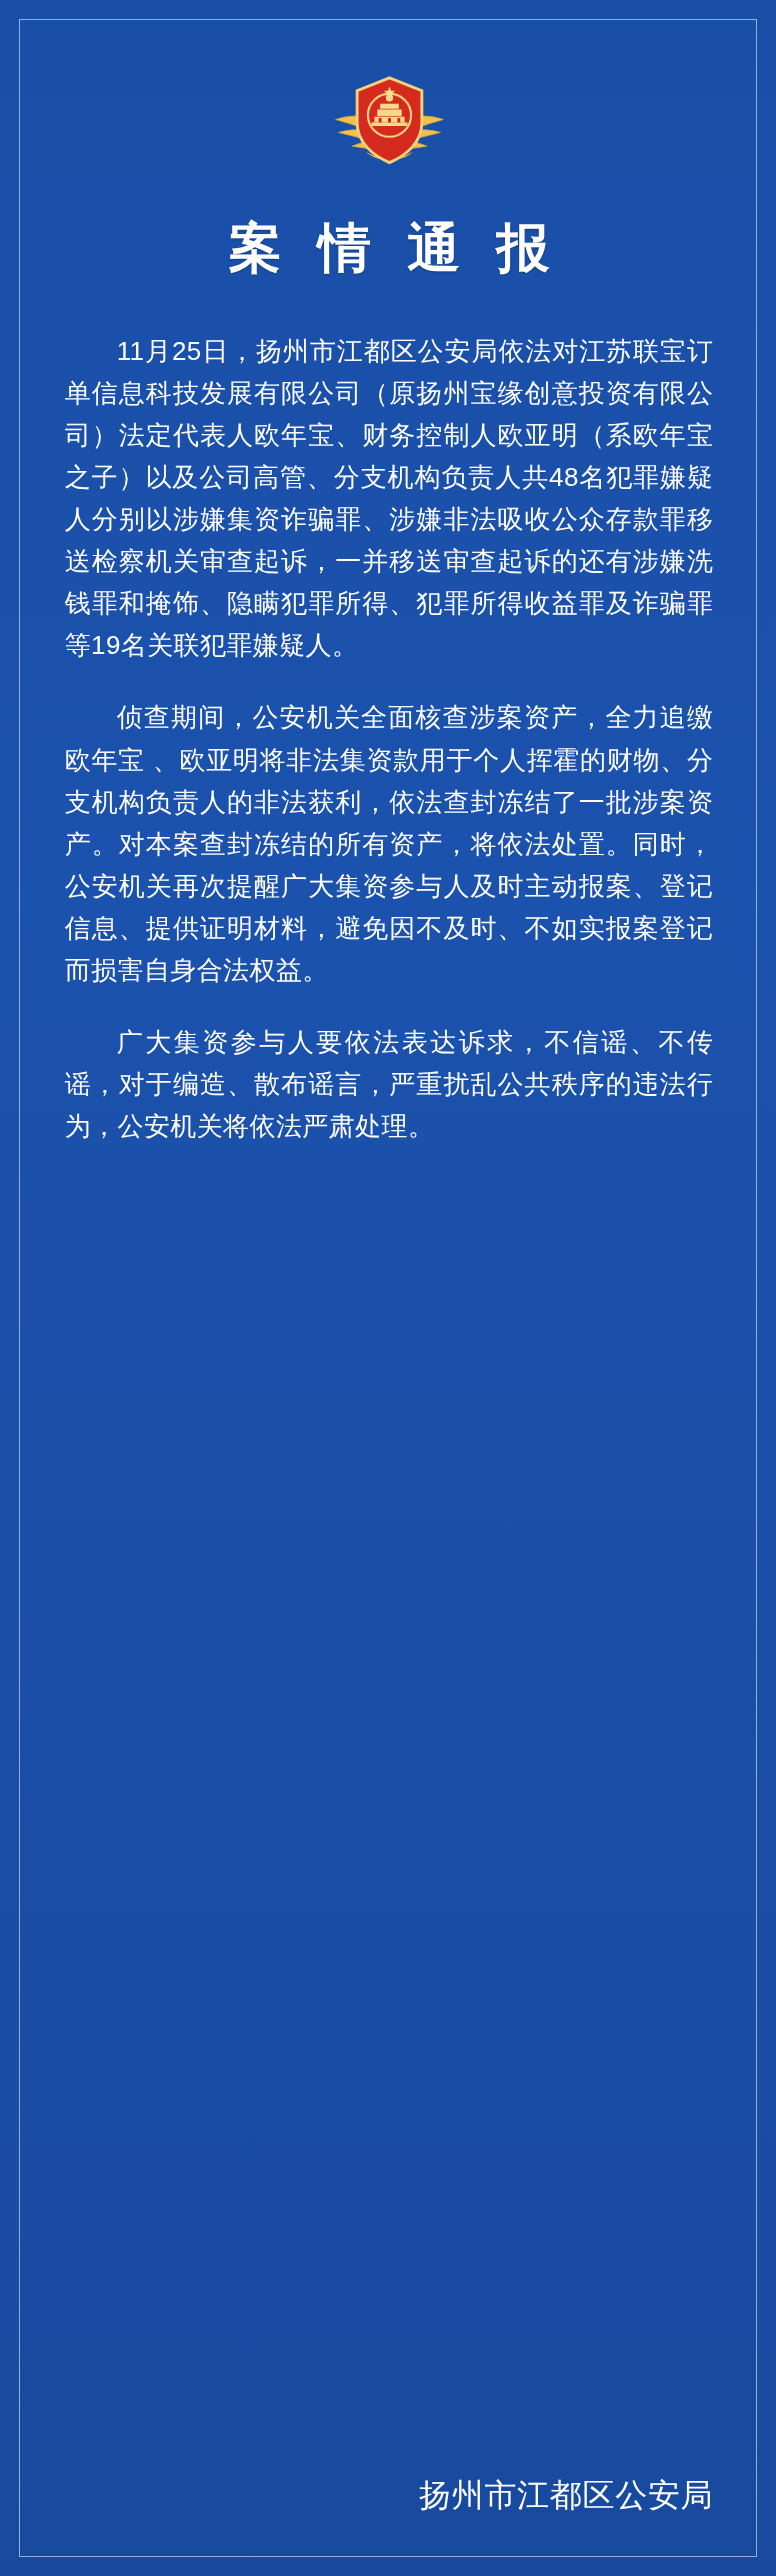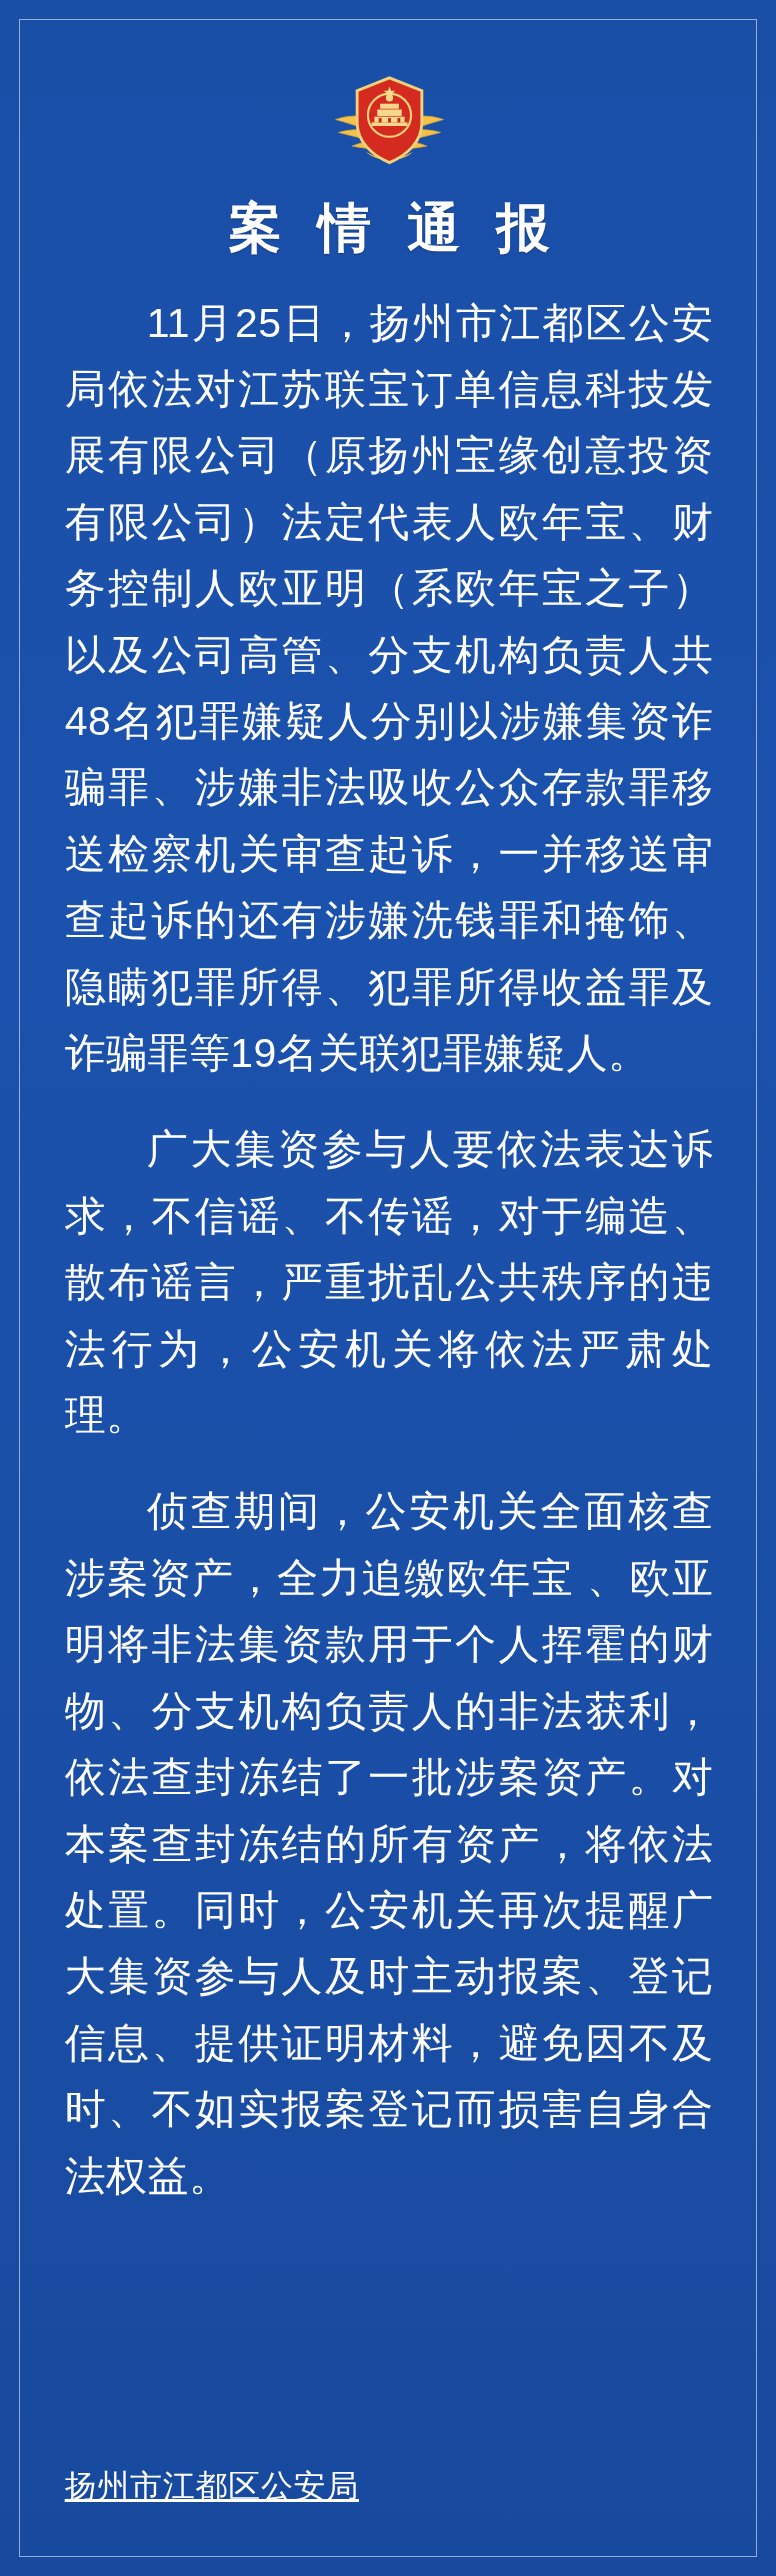--- a/index.html
+++ b/index.html
@@ -37,20 +37,21 @@
   }
 
   .content {
     position: relative;
     z-index: 2;
     padding: 40px 44px 29px 46px;
     box-sizing: border-box;
     height: 100%;
     display: flex;
     flex-direction: column;
+    gap: 20px;
   }
 
   
   .emblem-wrap {
     display: flex;
     justify-content: center;
     align-items: center;
     margin-top: 13px;
     margin-bottom: 13px;
   }
@@ -74,37 +75,36 @@
     text-shadow: 0 1.4px 2.2px rgba(0,0,0,0.25);
     font-family: "Liberation Serif", "DejaVu Serif", serif;
   }
 
   
   .body {
     flex: 1 1 auto;
   }
   .para {
     color: #ffffff;
-    font-size: 41px;
+    font-size: 26px;
     line-height: 1.62;
     text-align: justify;
     text-justify: inter-ideograph;
     text-indent: 2em;
     margin: 0 0 30px 0;
     letter-spacing: 0.4px;
     font-family: "Liberation Sans", "DejaVu Sans", sans-serif;
   }
 
   
   .signature {
     margin-top: 18.7px;
-    margin-bottom: 17px;
-    text-align: left;
+    margin-bottom: 8px;
+    text-align: right;
     color: #ffffff;
-    text-decoration: underline;
   }
   .sig-line {
     font-size: 32px;
     line-height: 1.55;
     letter-spacing: 0.7px;
   }
 </style>
 </head>
 <body>
 
@@ -148,22 +148,22 @@
             <rect x="116" y="64" width="4" height="6"></rect>
           </g>
         </svg>
       </div>
     </div>
 
     <div class="title">案 情 通 报</div>
 
     <div class="body">
       <p class="para">11月25日，扬州市江都区公安局依法对江苏联宝订单信息科技发展有限公司（原扬州宝缘创意投资有限公司）法定代表人欧年宝、财务控制人欧亚明（系欧年宝之子）以及公司高管、分支机构负责人共48名犯罪嫌疑人分别以涉嫌集资诈骗罪、涉嫌非法吸收公众存款罪移送检察机关审查起诉，一并移送审查起诉的还有涉嫌洗钱罪和掩饰、隐瞒犯罪所得、犯罪所得收益罪及诈骗罪等19名关联犯罪嫌疑人。</p>
+      <p class="para">侦查期间，公安机关全面核查涉案资产，全力追缴欧年宝 、欧亚明将非法集资款用于个人挥霍的财物、分支机构负责人的非法获利，依法查封冻结了一批涉案资产。对本案查封冻结的所有资产，将依法处置。同时，公安机关再次提醒广大集资参与人及时主动报案、登记信息、提供证明材料，避免因不及时、不如实报案登记而损害自身合法权益。</p>
       <p class="para">广大集资参与人要依法表达诉求，不信谣、不传谣，对于编造、散布谣言，严重扰乱公共秩序的违法行为，公安机关将依法严肃处理。</p>
-      <p class="para">侦查期间，公安机关全面核查涉案资产，全力追缴欧年宝 、欧亚明将非法集资款用于个人挥霍的财物、分支机构负责人的非法获利，依法查封冻结了一批涉案资产。对本案查封冻结的所有资产，将依法处置。同时，公安机关再次提醒广大集资参与人及时主动报案、登记信息、提供证明材料，避免因不及时、不如实报案登记而损害自身合法权益。</p>
     </div>
 
     <div class="signature">
       <div class="sig-line">扬州市江都区公安局</div>
     </div>
 
   </div>
 </div>
 
 

